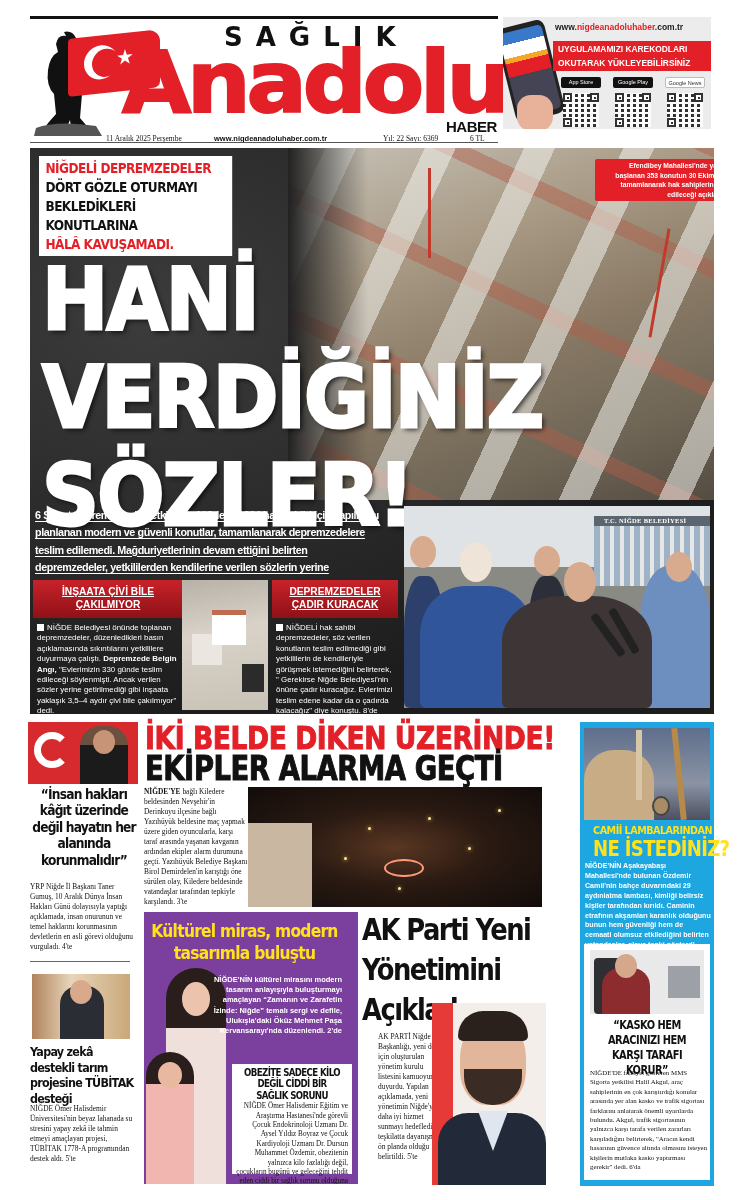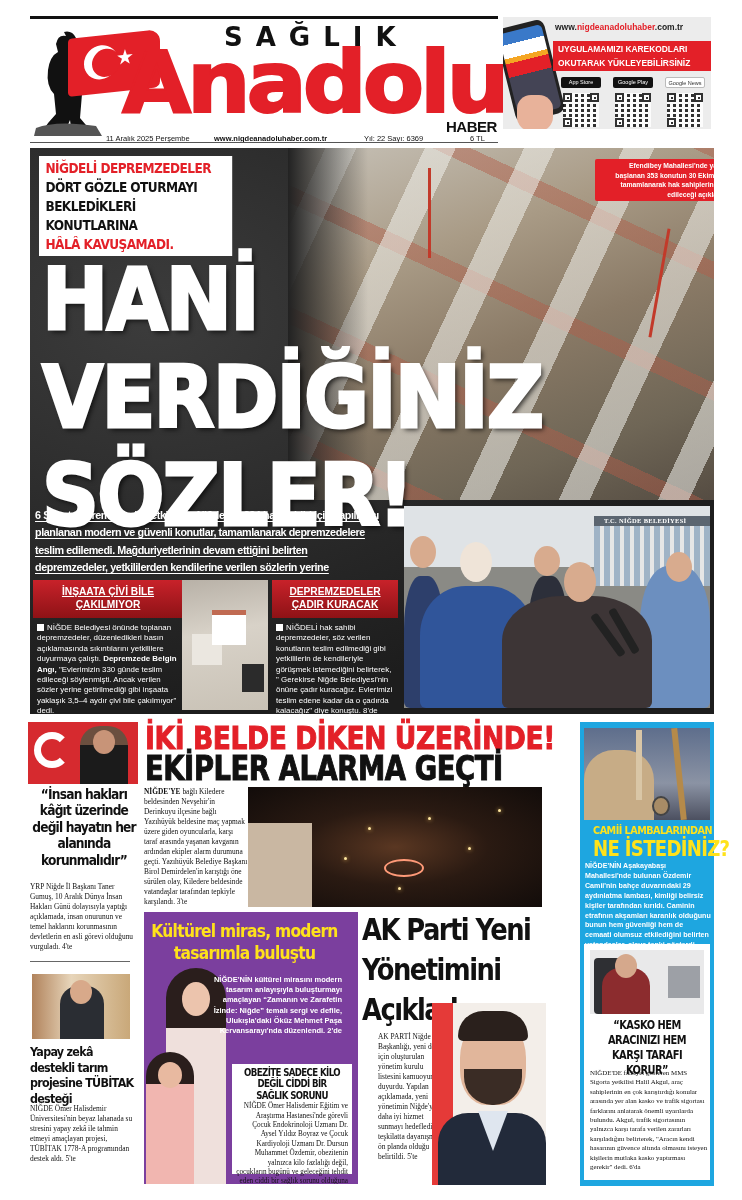--- a/index.html
+++ b/index.html
@@ -12,24 +12,24 @@
   .mast-bottomline { position: absolute; left: 0; top: 126px; width: 468px; height: 1px; background: #555; }
   .ataturk { position: absolute; left: 4px; top: 12px; width: 70px; height: 108px; }
   .flag { position: absolute; left: 38px; top: 18px; width: 92px; height: 58px; background: #e32028; transform: skewY(-6deg); border-radius: 4px 12px 6px 4px; }
   .flag-crescent { position: absolute; left: 16px; top: 10px; width: 34px; height: 34px; border-radius: 50%; background: #fff; }
   .flag-crescent::after { content: ""; position: absolute; left: 8px; top: 4px; width: 28px; height: 28px; border-radius: 50%; background: #e32028; }
   .flag-star { position: absolute; left: 48px; top: 14px; color: #fff; font-size: 20px; line-height: 1; }
   .brand-nigde { position: absolute; left: 194px; top: 6px; font-family: "DejaVu Sans", sans-serif; font-weight: 700; font-size: 26px; letter-spacing: 13px; color: #111; }
   .brand-anadolu { position: absolute; left: 92px; top: 22px; font-family: "DejaVu Sans", sans-serif; font-weight: 900; font-size: 86px; line-height: 88px; letter-spacing: -4px; color: #e32028; transform: scaleX(1.04); transform-origin: left; -webkit-text-stroke: 2px #e32028; }
   .slogan-bar { position: absolute; left: 118px; top: 106px; width: 330px; height: 11px; background: #111; color: #fff; font-size: 8px; letter-spacing: 5.3px; line-height: 11px; text-align: center; font-weight: 700; }
   .brand-haber { position: absolute; left: 416px; top: 102px; font-weight: 900; font-size: 15px; letter-spacing: -0.5px; color: #111; }
-  .mast-info { position: absolute; top: 118px; font-size: 7.5px; color: #111; font-family: Liberation Sans, sans-serif; }
+  .mast-info { position: absolute; top: 118px; font-size: 7.5px; color: #111; font-family: Liberation Serif, serif; }
   .mast-date { left: 76px; }
   .mast-url { left: 184px; font-family: "Liberation Sans", sans-serif; font-weight: 700; }
-  .mast-yil { left: 334px; }
+  .mast-yil { left: 353px; }
   .mast-price { left: 440px; }
 
   
   .promo { position: absolute; left: 503px; top: 17px; width: 208px; height: 112px; background: #ececec; overflow: hidden; }
   .promo-phone { position: absolute; left: 2px; top: 6px; width: 50px; height: 96px; border-radius: 8px; background: #222; transform: rotate(-14deg); }
   .promo-phone-screen { position: absolute; left: 3px; top: 5px; right: 3px; bottom: 5px; border-radius: 5px; background: linear-gradient(#3a79c9 0 14%, #fff 14% 30%, #f5a623 30% 36%, #e32028 36% 52%, #445 52% 100%); }
   .promo-hand { position: absolute; left: 14px; top: 78px; width: 36px; height: 36px; border-radius: 14px; background: #e8b29a; }
   .promo-url { position: absolute; left: 52px; top: 5px; font-size: 8.5px; font-weight: 700; color: #222; }
   .promo-url .hl { color: #e32028; }
   .promo-banner { position: absolute; left: 50px; top: 24px; width: 158px; height: 30px; background: #e32028; color: #fff; font-size: 8.4px; font-weight: 700; line-height: 14px; padding: 1px 5px; }

